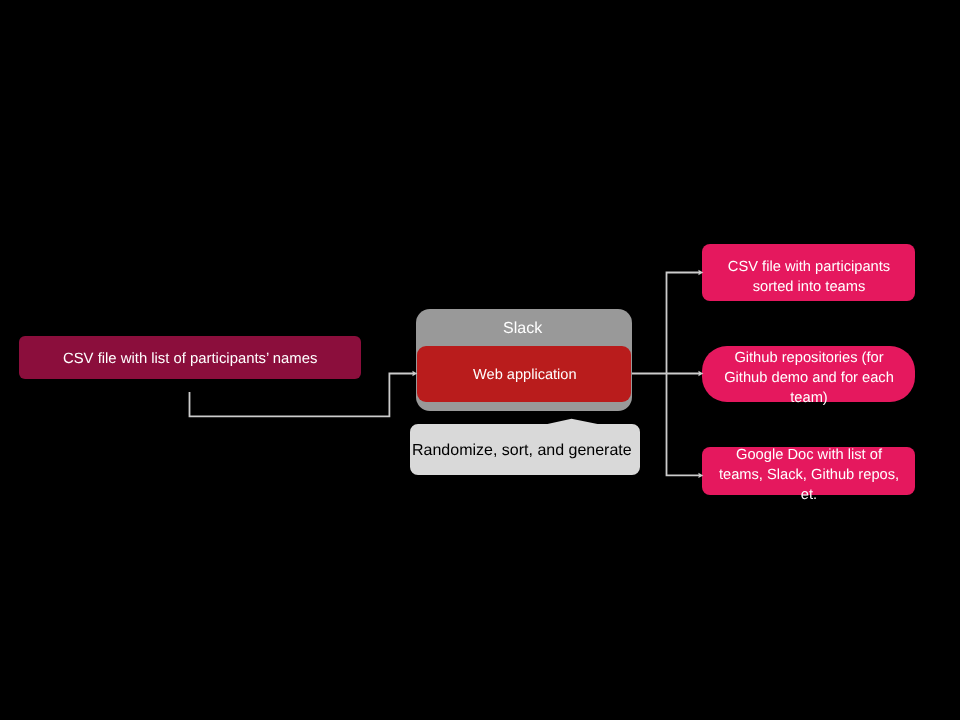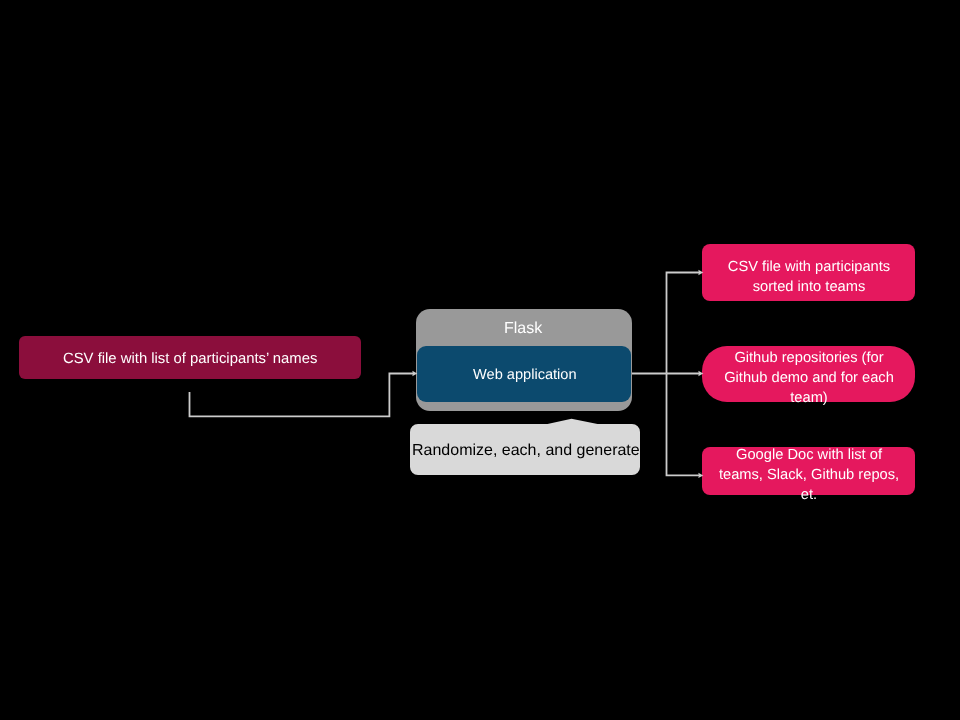--- a/index.html
+++ b/index.html
@@ -58,21 +58,21 @@
     background: #999999;
     border-radius: 14px;
     align-items: flex-start;
     color: #FFFFFF;
     font-size: 16px;
   }
   #node-flask .node-label { padding-top: 10px; line-height: 20px; top: 0px; left: -1.3px; }
   
   #node-webapp {
     left: 417px; top: 346px; width: 214px; height: 56px;
-    background: #0c4a6e;
+    background: #b91c1c;
     border-radius: 9px;
     color: #FFFFFF;
     font-size: 14.6px;
   }
   #node-webapp .node-label { left: 0.8px; }
   
   #node-note {
     left: 410px; top: 424px; width: 230px; height: 51px;
     color: #000000;
     font-size: 16px;
@@ -123,32 +123,32 @@
       <path d="M703.3 373.5 L698.3 370.8 L698.9 373.5 L698.3 376.2 Z"></path>
       <path d="M703.3 475.4 L698.3 472.7 L698.9 475.4 L698.3 478.1 Z"></path>
     </g>
   </svg>
 
   <div class="node" id="node-input">
     <span class="node-label">CSV file with list of participants’ names</span>
   </div>
 
   <div class="node" id="node-flask">
-    <span class="node-label">Flask</span>
+    <span class="node-label">Slack</span>
   </div>
 
   <div class="node" id="node-webapp">
     <span class="node-label">Web application</span>
   </div>
 
   <div class="node" id="node-note">
     <svg class="note-shape" viewBox="0 0 230 63" preserveAspectRatio="none">
       <path d="M8 12 H137.5 L161.5 6.8 L187.5 12 H222 a8 8 0 0 1 8 8 V55 a8 8 0 0 1 -8 8 H8 a8 8 0 0 1 -8 -8 V20 a8 8 0 0 1 8 -8 Z" fill="#D9D9D9"></path>
     </svg>
-    <span class="note-text">Randomize, each, and generate</span>
+    <span class="note-text">Randomize, sort, and generate</span>
   </div>
 
   <div class="node out" id="node-out1">
     <span class="node-label">CSV file with participants sorted into teams</span>
   </div>
 
   <div class="node out" id="node-out2">
     <span class="node-label">Github repositories (for Github demo and for each team)</span>
   </div>
 

